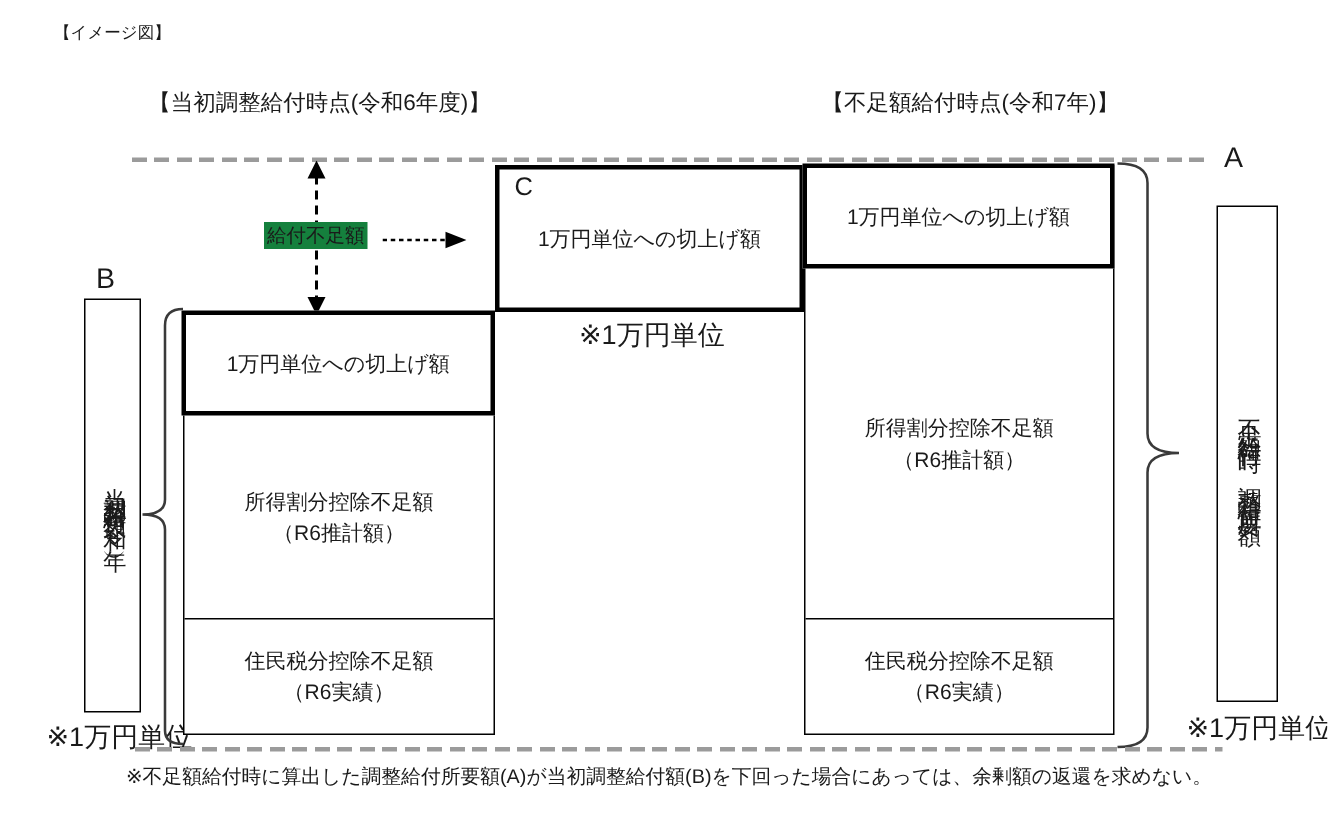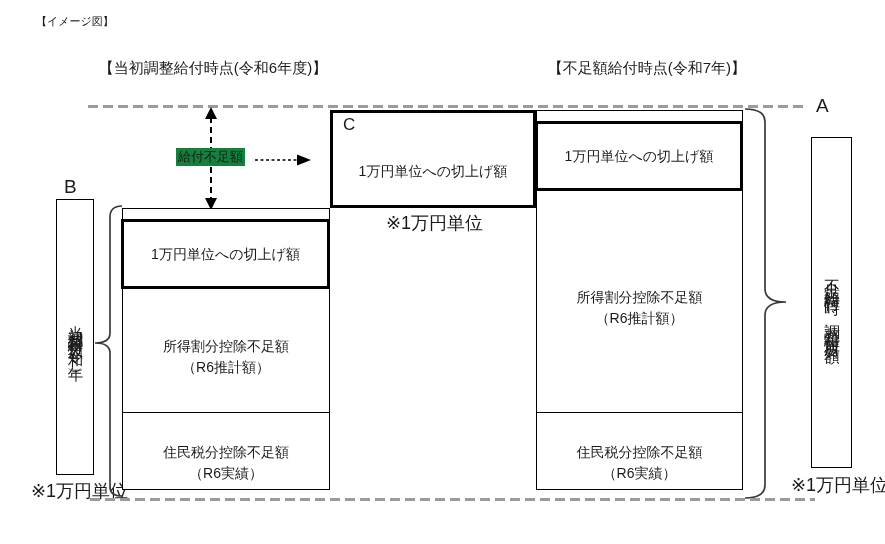--- a/index.html
+++ b/index.html
@@ -5,21 +5,21 @@
   html,body{margin:0;padding:0;background:#ffffff;}
   body{font-family:"Liberation Sans","DejaVu Sans",sans-serif;color:#1a1a1a;}
   #canvas{position:relative;width:885px;height:544px;background:#fff;overflow:hidden;}
   .abs{position:absolute;}
   .txt{white-space:nowrap;}
   
   .gray-dash{height:3px;background:repeating-linear-gradient(90deg,#9b9b9b 0 10px,transparent 10px 15px);}
   
   .thin-box{border:1.5px solid #000;background:#fff;box-sizing:border-box;}
   .thick-box{border:3px solid #000;background:#fff;box-sizing:border-box;}
-  .center-flex{display:flex;align-items:center;justify-content:center;text-align:right;margin-top:12px;}
+  .center-flex{display:flex;align-items:center;justify-content:center;text-align:right;}
   .col-label{font-size:14px;line-height:1.5;}
   .vbox{writing-mode:vertical-rl;text-orientation:mixed;display:flex;align-items:center;justify-content:center;}
   .small-note{font-size:18px;}
   .big-letter{font-size:19px;}
   .header{font-size:15px;}
   svg{display:block;}
 </style>
 </head>
 <body>
 
@@ -90,14 +90,15 @@
 
   <svg class="abs" style="left:743px;top:106px;" width="46" height="396" viewBox="0 0 46 396">
     <path d="M2 3 Q22 3 22 16 L22 183 Q22 196 43 196 Q22 196 22 209 L22 379 Q22 392 2 392" fill="none" stroke="#3a3a3a" stroke-width="1.7"></path>
   </svg>
 
   <div class="abs thin-box vbox" style="left:811px;top:137px;width:41px;height:331px;font-size:16px;letter-spacing:4px;">不足額給付時　調整給付所要額</div>
   <div class="abs txt small-note" style="left:791px;top:473px;">※1万円単位</div>
 
   <div class="abs gray-dash" style="left:90px;top:498px;width:725px;"></div>
 
+  <div class="abs txt" style="left:84px;top:509px;font-size:13.2px;">※不足額給付時に算出した調整給付所要額(A)が当初調整給付額(B)を下回った場合にあっては、余剰額の返還を求めない。</div>
 
 </div>
 
 </body></html>

